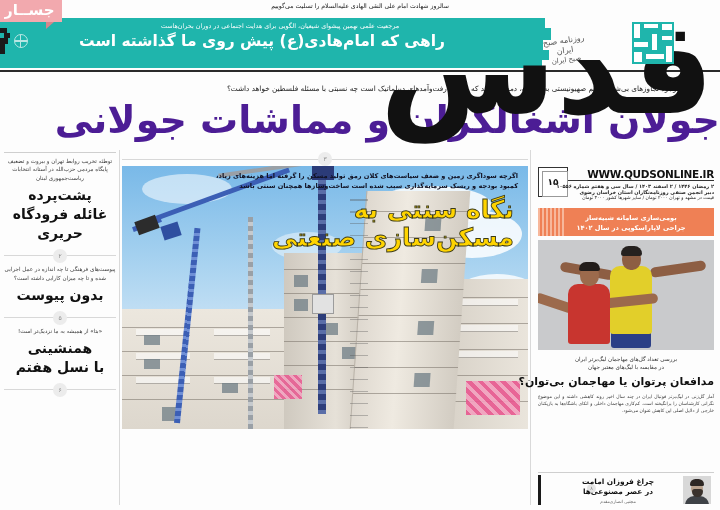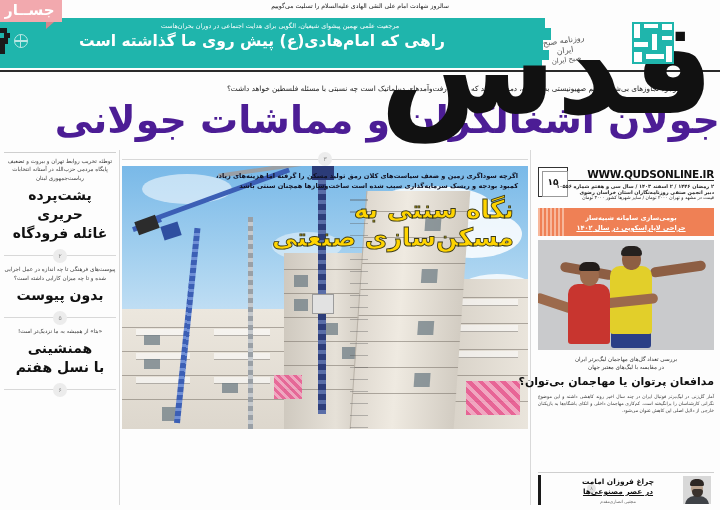--- a/index.html
+++ b/index.html
@@ -296,21 +296,21 @@
   .op-portrait .shoulders {
     position: absolute; top: 20px; left: 2px;
     width: 24px; height: 10px; background: #3f4247;
     border-radius: 9px 9px 0 0;
   }
   .op-text {
     position: absolute; top: 4px; right: 36px; width: 120px;
     text-align: center;
   }
   .op-l1 { font-size: 7.4px; font-weight: bold; color: #111; line-height: 10px; }
-  .op-l2 { font-size: 7.4px; font-weight: bold; color: #111; line-height: 10px; text-decoration: underline; }
+  .op-l2 { font-size: 7.4px; font-weight: bold; color: #111; line-height: 10px; }
   .op-author { font-size: 4.4px; color: #666; margin-top: 2px; }
   .op-bullet {
     position: absolute; top: 11px; right: 118px;
     width: 9px; height: 9px; border-radius: 50%;
     background: #e4e4e4; color: #888;
     font-size: 5px; line-height: 9px; text-align: center;
   }
   .op-rule {
     position: absolute; top: 2px; left: 0px;
     width: 3px; height: 30px; background: #1a1a1a;
@@ -603,22 +603,22 @@
 
   <div class="vdiv vdiv-a"></div>
   <div class="vdiv vdiv-b"></div>
 
   <div class="sidebar">
 
     <div class="sb-item">
       <div class="sb-kicker">توطئه تخریب روابط تهران و بیروت و تضعیف پایگاه مردمی حزب‌الله در آستانه انتخابات ریاست‌جمهوری لبنان</div>
       <div class="sb-title">
         <div>پشت‌پرده</div>
+        <div>غائله فرودگاه</div>
         <div>حریری</div>
-        <div>غائله فرودگاه</div>
       </div>
       <div class="sb-sep">
         <span>۲</span>
       </div>
     </div>
 
     <div class="sb-item">
       <div class="sb-kicker">پیوست‌های فرهنگی تا چه اندازه در عمل اجرایی شده و تا چه میزان کارایی داشته است؟</div>
       <div class="sb-title">
         <div>بدون پیوست</div>

